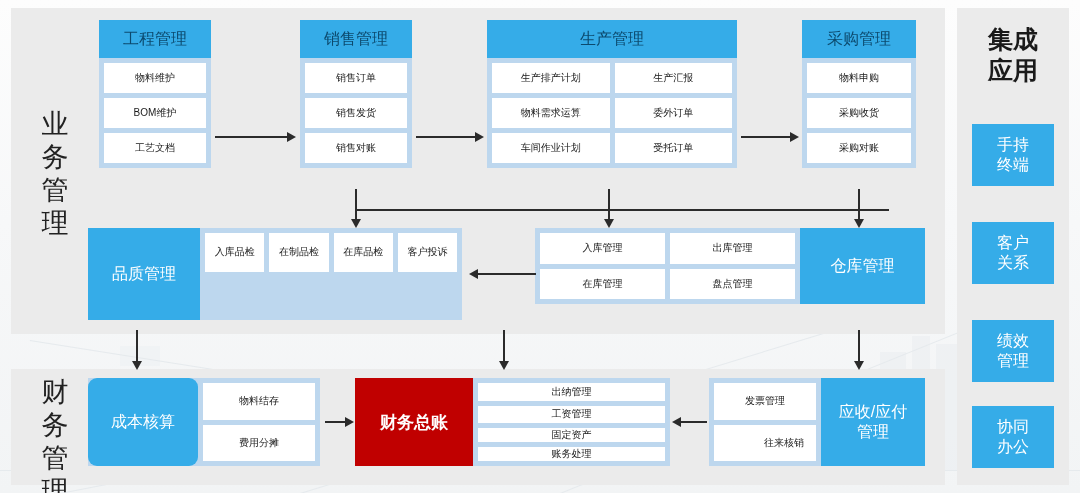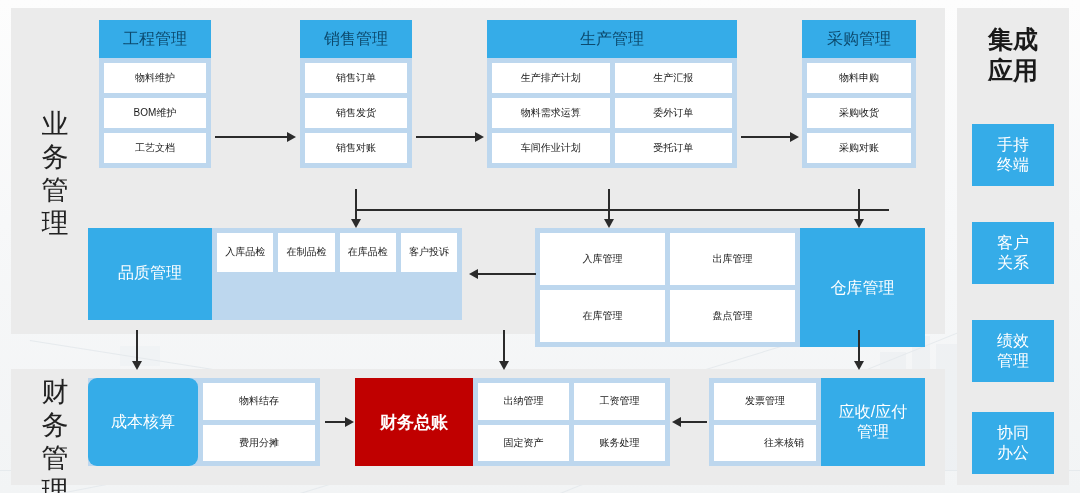--- a/index.html
+++ b/index.html
@@ -165,30 +165,30 @@
   <div class="conn h-line" style="left:215px;top:136px;width:74px;"></div>
   <div class="arrow-r" style="left:287px;top:132px;"></div>
 
   <div class="conn h-line" style="left:416px;top:136px;width:61px;"></div>
   <div class="arrow-r" style="left:475px;top:132px;"></div>
 
   <div class="conn h-line" style="left:741px;top:136px;width:51px;"></div>
   <div class="arrow-r" style="left:790px;top:132px;"></div>
 
   <div class="hcard" id="card-quality" style="left:88px;top:228px;width:374px;height:92px;">
-    <div class="blue-block" style="width:124px;font-family:Liberation Mono, monospace;">品质管理</div>
+    <div class="blue-block" style="width:112px;">品质管理</div>
     <div class="grid" style="grid-template-columns:1fr 1fr 1fr 1fr;grid-template-rows:1fr 1fr;">
       <div class="cell" style="height:auto;">入库品检</div>
       <div class="cell" style="height:auto;">在制品检</div>
       <div class="cell" style="height:auto;">在库品检</div>
       <div class="cell" style="height:auto;">客户投诉</div>
     </div>
   </div>
 
-  <div class="hcard" id="card-warehouse" style="left:535px;top:228px;width:390px;height:119px;">
+  <div class="hcard" id="card-warehouse" style="left:535px;top:228px;width:390px;height:76px;">
     <div class="grid" style="grid-template-columns:1fr 1fr;grid-template-rows:1fr 1fr;">
       <div class="cell" style="height:auto;">入库管理</div>
       <div class="cell" style="height:auto;">出库管理</div>
       <div class="cell" style="height:auto;">在库管理</div>
       <div class="cell" style="height:auto;">盘点管理</div>
     </div>
     <div class="blue-block" style="width:125px;">仓库管理</div>
   </div>
 
   <div class="conn v-line" style="left:355px;top:189px;height:22px;"></div>
@@ -208,21 +208,21 @@
   <div class="hcard" id="card-cost" style="left:88px;top:378px;width:232px;height:88px;">
     <div class="blue-block" style="width:110px;border-radius:9px;">成本核算</div>
     <div class="grid" style="grid-template-columns:1fr;grid-template-rows:1fr 1fr;border-radius:22px;">
       <div class="cell" style="height:auto;">物料结存</div>
       <div class="cell" style="height:auto;">费用分摊</div>
     </div>
   </div>
 
   <div class="hcard" id="card-ledger-group" style="left:355px;top:378px;width:315px;height:88px;">
     <div class="red-block" style="width:118px;">财务总账</div>
-    <div class="grid" style="grid-template-columns:1fr 1fr;grid-template-rows:1fr 1fr;">
+    <div class="grid" style="grid-template-columns:1fr;grid-template-rows:1fr 1fr;">
       <div class="cell" style="height:auto;">出纳管理</div>
       <div class="cell" style="height:auto;">工资管理</div>
       <div class="cell" style="height:auto;">固定资产</div>
       <div class="cell" style="height:auto;">账务处理</div>
     </div>
   </div>
 
   <div class="hcard" id="card-receivable" style="left:709px;top:378px;width:216px;height:88px;">
     <div class="grid" style="grid-template-columns:1fr;grid-template-rows:1fr 1fr;">
       <div class="cell" style="height:auto;">发票管理</div>
@@ -244,15 +244,15 @@
   <div class="arrow-r" style="left:345px;top:417px;"></div>
 
   <div class="conn h-line" style="left:681px;top:421px;width:26px;"></div>
   <div class="arrow-l" style="left:672px;top:417px;"></div>
 
   <div id="integration-title">集成<br>应用</div>
 
   <div class="int-item" style="top:124px;">手持<br>终端</div>
   <div class="int-item" style="top:222px;">客户<br>关系</div>
   <div class="int-item" style="top:320px;">绩效<br>管理</div>
-  <div class="int-item" style="top:406px;margin-top:6px;">协同<br>办公</div>
+  <div class="int-item" style="top:406px;">协同<br>办公</div>
 
 </div>
 
 </body></html>

